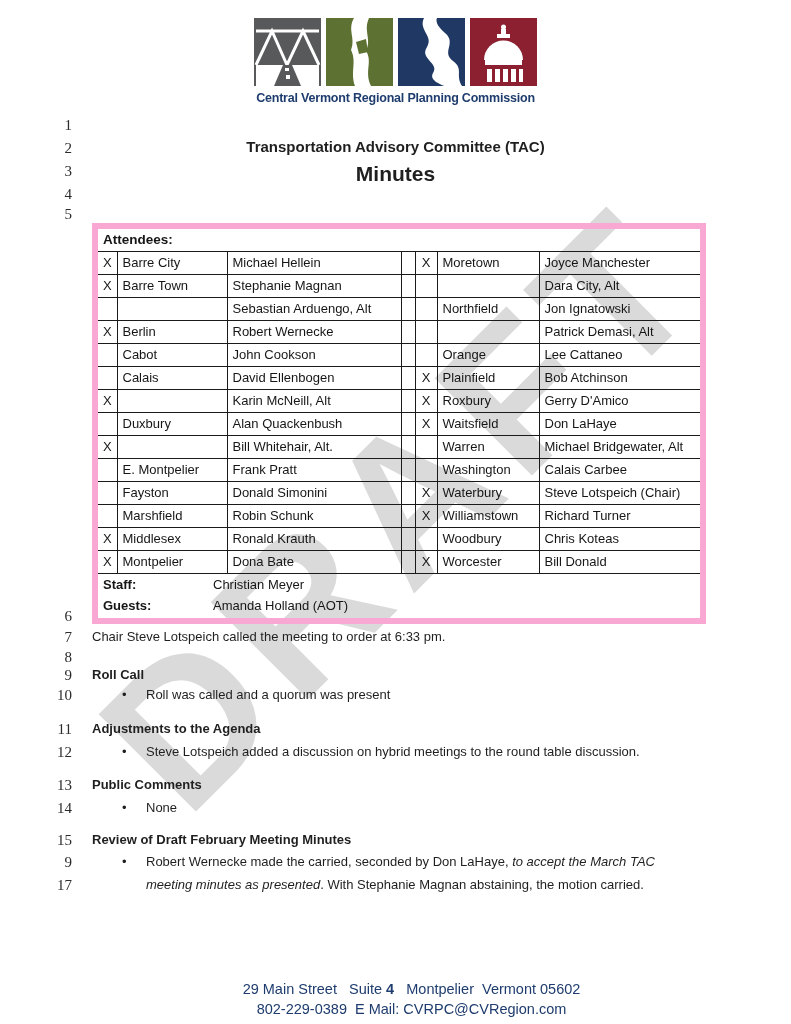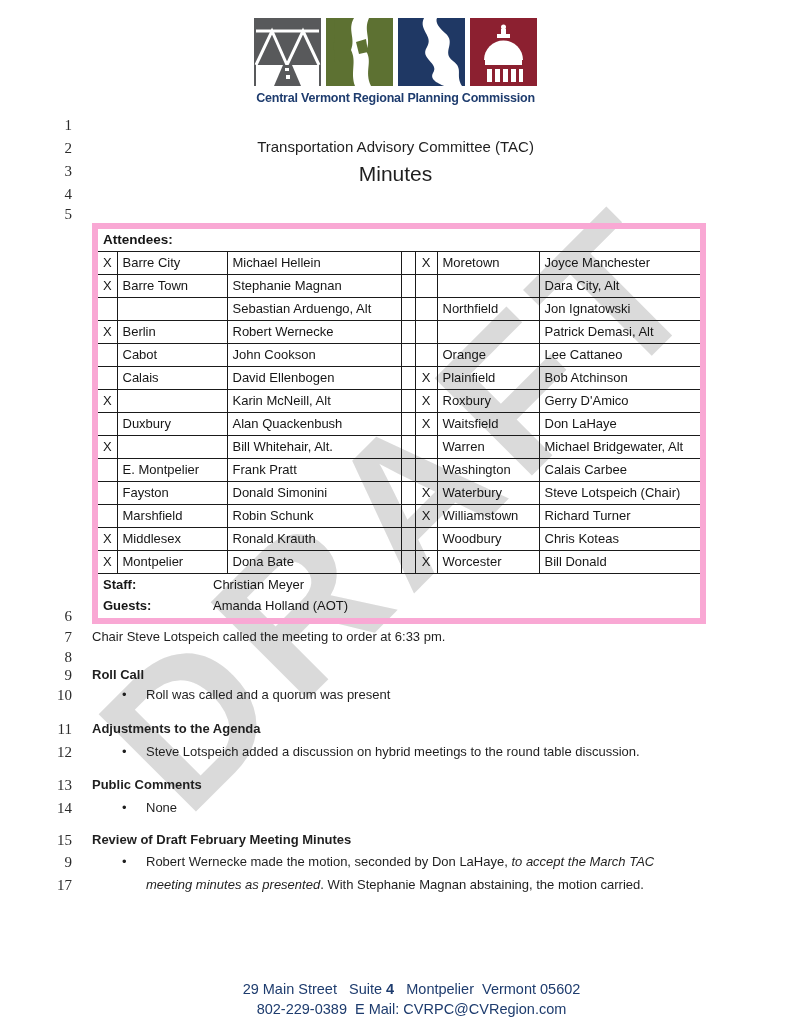--- a/index.html
+++ b/index.html
@@ -16,21 +16,21 @@
   .logo-tiles{position:absolute;left:0;top:18px;width:791px;display:flex;justify-content:center;gap:5px;}
   .tile{width:67px;height:68px;display:block;}
   .logo-caption{position:absolute;left:0;top:91px;width:791px;text-align:center;
         font-weight:bold;font-size:12.5px;letter-spacing:-0.2px;color:#1e3c6e;}
 
   
   .linenum{position:absolute;left:38px;width:34px;text-align:right;
         font-family:"Liberation Serif","DejaVu Serif",serif;font-size:15px;color:#2b2b2b;}
 
   
-  .t{left:0;width:791px;text-align:center;font-weight:normal;}
+  .t{left:0;width:791px;text-align:center;font-weight:bold;}
   .t1{top:138px;font-size:15px;}
   .t2{top:162px;font-size:21px;}
   .t3{top:185px;font-size:13.5px;}
 
   
   table.att{position:absolute;left:92px;top:223px;width:608px;border-collapse:collapse;
         table-layout:fixed;font-size:13px;color:#161616;}
   table.att{border:6px solid #f9a8d4;}
   table.att td{border:1px solid #1a1a1a;padding:1px 5px;height:20px;line-height:1.18;vertical-align:middle;}
   td.hd{font-weight:bold;font-size:13.5px;padding-left:64px;height:21px;}
@@ -279,20 +279,20 @@
     <div class="heading" style="top:667px">Roll Call</div>
     <div class="bullet" style="top:687px"><span class="dot">•</span><span>Roll was called and a quorum was present</span></div>
 
     <div class="heading" style="top:721px">Adjustments to the Agenda</div>
     <div class="bullet" style="top:744px"><span class="dot">•</span><span>Steve Lotspeich added a discussion on hybrid meetings to the round table discussion.</span></div>
 
     <div class="heading" style="top:777px">Public Comments</div>
     <div class="bullet" style="top:800px"><span class="dot">•</span><span>None</span></div>
 
     <div class="heading" style="top:832px">Review of Draft February Meeting Minutes</div>
-    <div class="bullet" style="top:854px"><span class="dot">•</span><span><span>Robert Wernecke made the motion, seconded by Don LaHaye, </span><span class="it">to accept the March TAC</span></span></div>
+    <div class="bullet" style="top:854px"><span class="dot">•</span><span><span>Robert Wernecke made the carried, seconded by Don LaHaye, </span><span class="it">to accept the March TAC</span></span></div>
     <div class="bodyline" style="top:877px;left:146px"><span class="it">meeting minutes as presented</span><span>. With Stephanie Magnan abstaining, the motion carried.</span></div>
 
     <div class="abs footer f1"><span>29 Main Street   Suite </span><span class="fb">4</span><span>   Montpelier  Vermont 05602</span></div>
     <div class="abs footer f2">802-229-0389  E Mail: CVRPC@CVRegion.com</div>
 
   </div>
 </div>
 
 </body></html>

